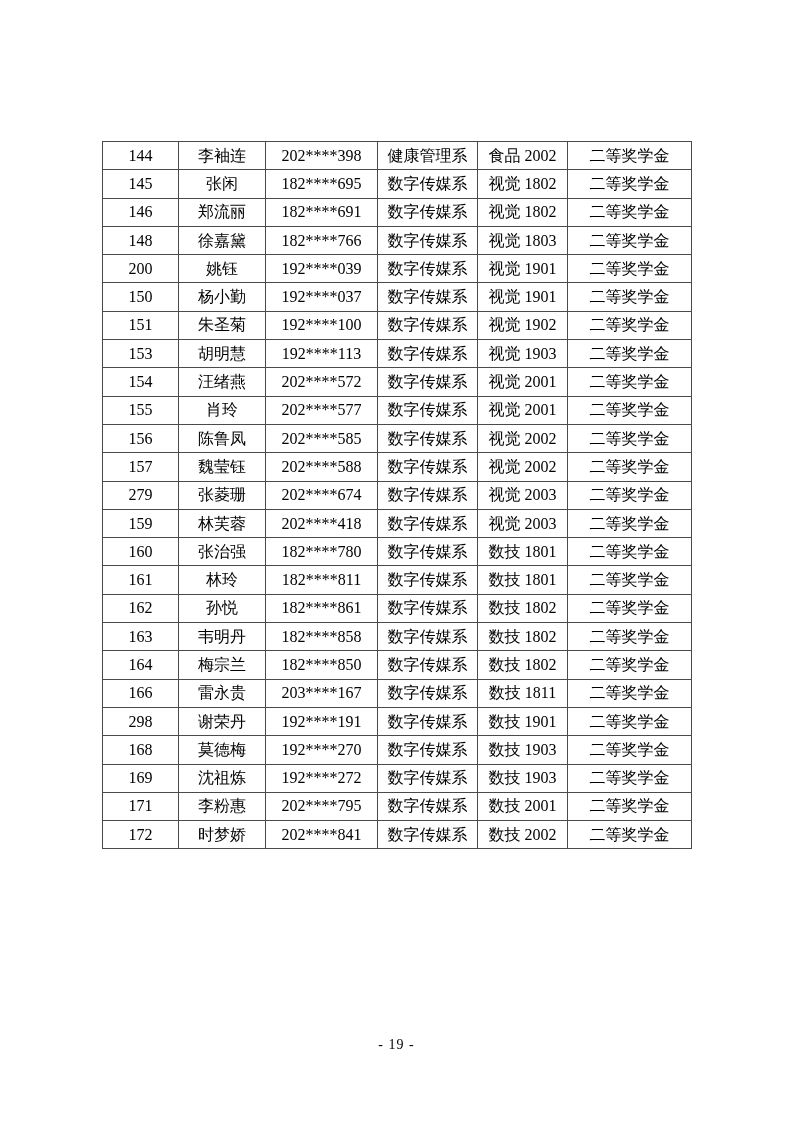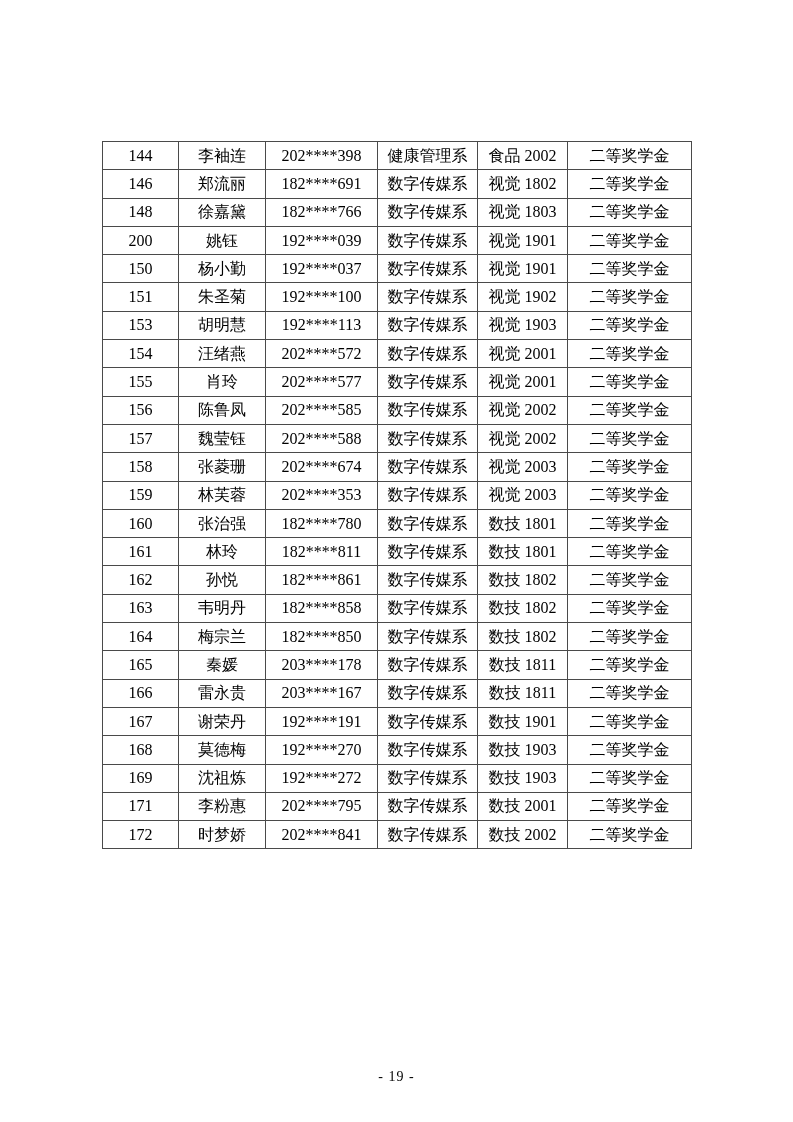--- a/index.html
+++ b/index.html
@@ -36,21 +36,20 @@
     overflow: hidden;
   }
   .page-number {
     position: absolute;
     top: 1037px;
     left: 0;
     width: 100%;
     text-align: center;
     font-size: 14px;
     letter-spacing: 1px;
-    margin-top: 32px;
   }
 </style>
 </head>
 <body>
 
 <div class="page">
 
   <table class="doc-table">
     <colgroup>
       <col style="width:76px">
@@ -63,20 +62,28 @@
     <tbody id="table-body">
         <tr>
     <td>144</td>
     <td>李袖连</td>
     <td>202****398</td>
     <td>健康管理系</td>
     <td>食品 2002</td>
     <td>二等奖学金</td>
   </tr>
         <tr>
+    <td>145</td>
+    <td>张闲</td>
+    <td>182****695</td>
+    <td>数字传媒系</td>
+    <td>视觉 1802</td>
+    <td>二等奖学金</td>
+  </tr>
+        <tr>
     <td>146</td>
     <td>郑流丽</td>
     <td>182****691</td>
     <td>数字传媒系</td>
     <td>视觉 1802</td>
     <td>二等奖学金</td>
   </tr>
         <tr>
     <td>148</td>
     <td>徐嘉黛</td>
@@ -143,31 +150,31 @@
   </tr>
         <tr>
     <td>157</td>
     <td>魏莹钰</td>
     <td>202****588</td>
     <td>数字传媒系</td>
     <td>视觉 2002</td>
     <td>二等奖学金</td>
   </tr>
         <tr>
-    <td>158</td>
+    <td>279</td>
     <td>张菱珊</td>
     <td>202****674</td>
     <td>数字传媒系</td>
     <td>视觉 2003</td>
     <td>二等奖学金</td>
   </tr>
         <tr>
     <td>159</td>
     <td>林芙蓉</td>
-    <td>202****353</td>
+    <td>202****418</td>
     <td>数字传媒系</td>
     <td>视觉 2003</td>
     <td>二等奖学金</td>
   </tr>
         <tr>
     <td>160</td>
     <td>张治强</td>
     <td>182****780</td>
     <td>数字传媒系</td>
     <td>数技 1801</td>
@@ -199,37 +206,29 @@
   </tr>
         <tr>
     <td>164</td>
     <td>梅宗兰</td>
     <td>182****850</td>
     <td>数字传媒系</td>
     <td>数技 1802</td>
     <td>二等奖学金</td>
   </tr>
         <tr>
-    <td>165</td>
-    <td>秦媛</td>
-    <td>203****178</td>
-    <td>数字传媒系</td>
-    <td>数技 1811</td>
-    <td>二等奖学金</td>
-  </tr>
-        <tr>
     <td>166</td>
     <td>雷永贵</td>
     <td>203****167</td>
     <td>数字传媒系</td>
     <td>数技 1811</td>
     <td>二等奖学金</td>
   </tr>
         <tr>
-    <td>167</td>
+    <td>298</td>
     <td>谢荣丹</td>
     <td>192****191</td>
     <td>数字传媒系</td>
     <td>数技 1901</td>
     <td>二等奖学金</td>
   </tr>
         <tr>
     <td>168</td>
     <td>莫德梅</td>
     <td>192****270</td>

